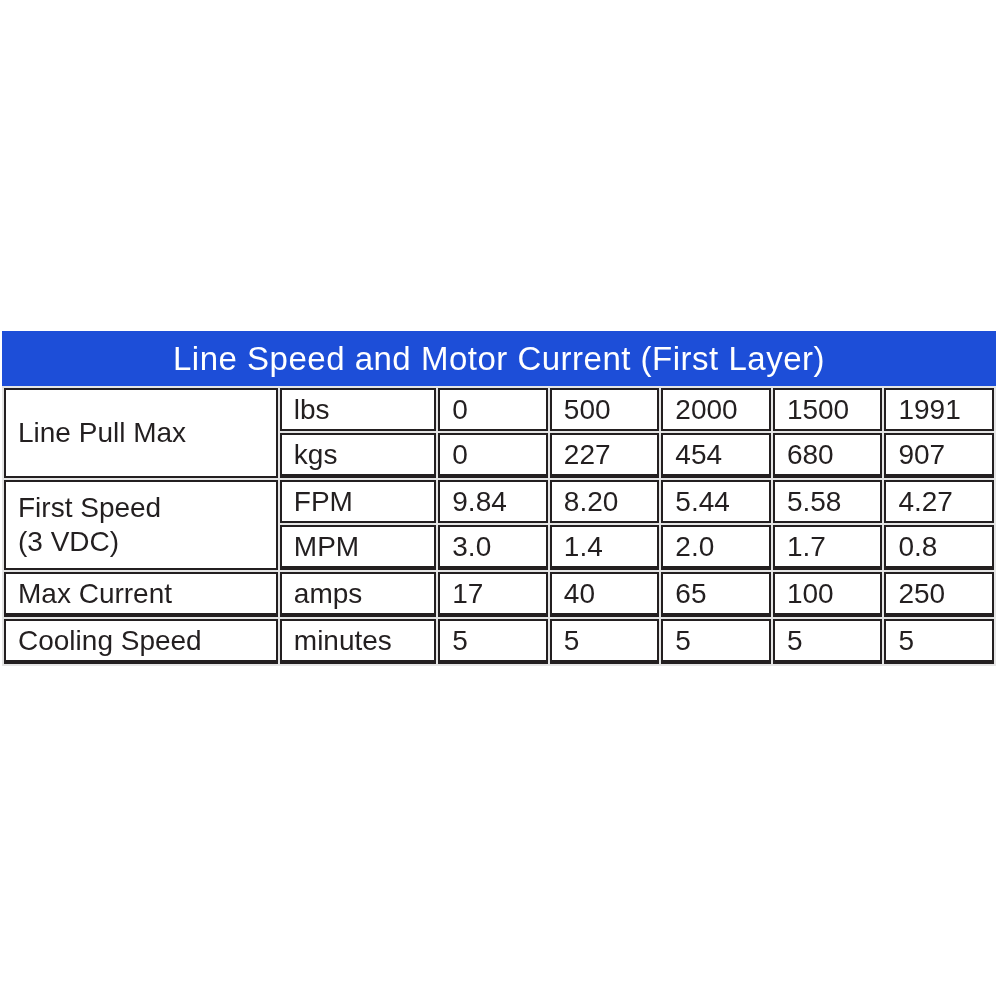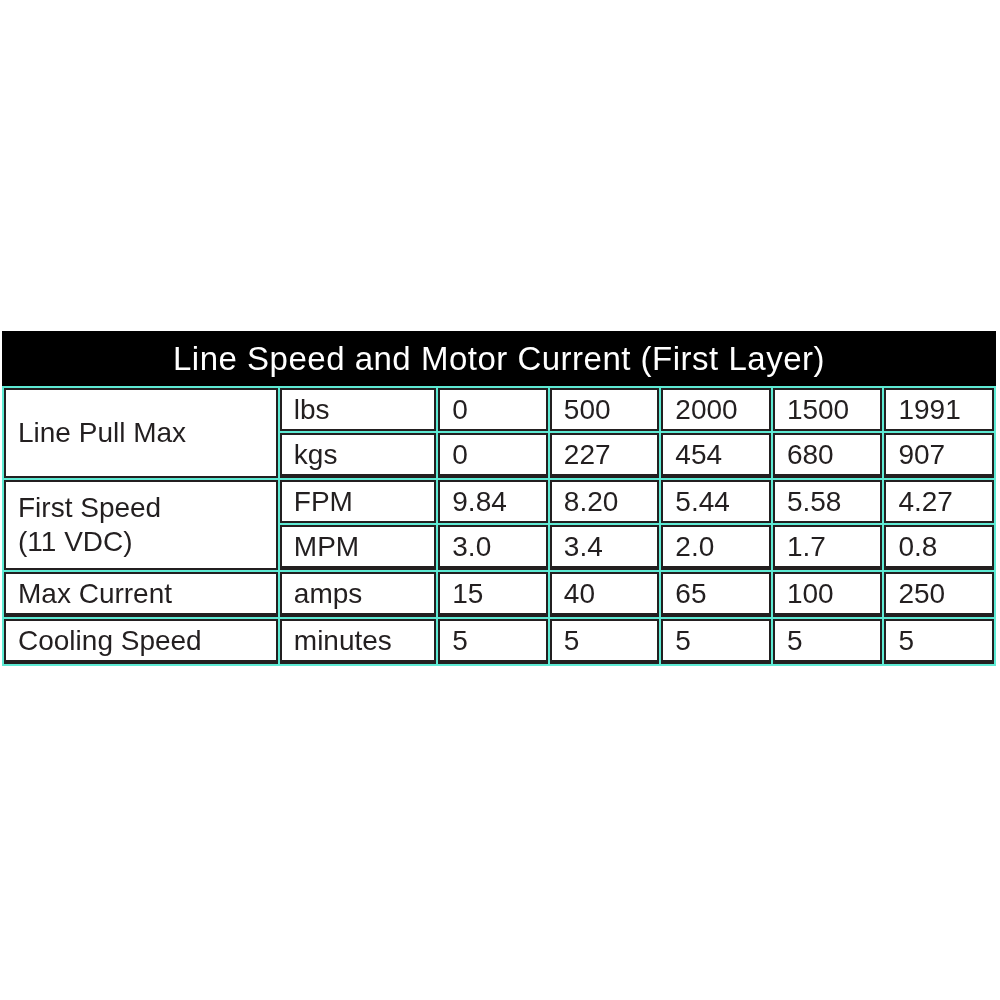--- a/index.html
+++ b/index.html
@@ -6,35 +6,35 @@
   body {
     width: 1000px; height: 1000px; position: relative; overflow: hidden;
     font-family: "Liberation Sans", sans-serif;
     color: #231f20;
   }
   .table-wrap {
     position: absolute;
     left: 2px; top: 331px; width: 994px;
   }
   .title-bar {
-    background: #000000;
+    background: #1d4ed8;
     height: 55px;
     display: flex; align-items: center; justify-content: center;
   }
   .title-bar span {
     color: #ffffff;
     font-size: 33px;
     letter-spacing: 0.5px;
     white-space: nowrap;
   }
   table.spec {
     width: 100%;
     border-collapse: separate;
     border-spacing: 2px;
-    background: #5eead4;
+    background: #e5e5e5;
     table-layout: fixed;
   }
   table.spec td {
     border: 2.4px solid #231f20;
     height: 39px;
     padding: 0 4px 0 12px;
     font-size: 28px;
     line-height: 34px;
     vertical-align: middle;
     background: #ffffff;
@@ -82,42 +82,42 @@
         <td>0</td>
         <td>227</td>
         <td>454</td>
         <td>680</td>
         <td>907</td>
       </tr>
 
       <tr>
         <td rowspan="2" class="span-end">
           <div>First Speed</div>
-          <div>(11 VDC)</div>
+          <div>(3 VDC)</div>
         </td>
         <td>FPM</td>
         <td>9.84</td>
         <td>8.20</td>
         <td>5.44</td>
         <td>5.58</td>
         <td>4.27</td>
       </tr>
       <tr class="group-end">
         <td>MPM</td>
         <td>3.0</td>
-        <td>3.4</td>
+        <td>1.4</td>
         <td>2.0</td>
         <td>1.7</td>
         <td>0.8</td>
       </tr>
 
       <tr class="group-end">
         <td>Max Current</td>
         <td>amps</td>
-        <td>15</td>
+        <td>17</td>
         <td>40</td>
         <td>65</td>
         <td>100</td>
         <td>250</td>
       </tr>
 
       <tr class="group-end">
         <td>Cooling Speed</td>
         <td>minutes</td>
         <td>5</td>

